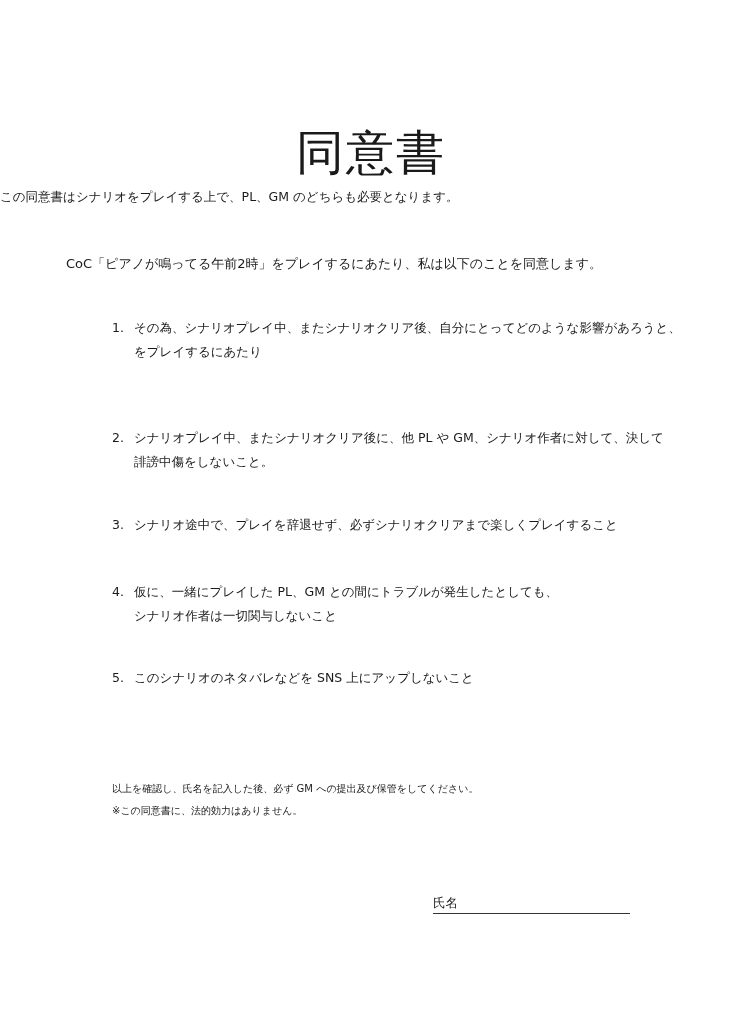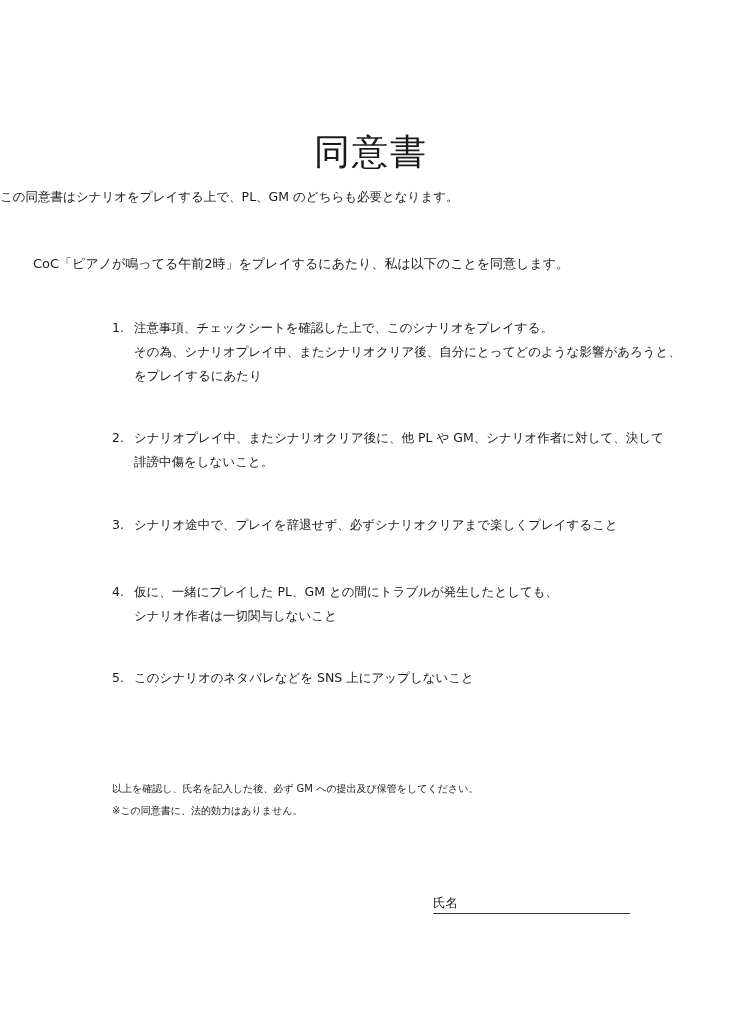--- a/index.html
+++ b/index.html
@@ -21,41 +21,41 @@
       width: 742px; height: 1024px;
       background: #ffffff;
     }
     .title {
       position: absolute;
       top: 130px;
       left: 0;
       width: 742px;
       text-align: center;
       font-family: "DejaVu Serif", "Liberation Serif", serif;
-      font-size: 36px;
+      font-size: 48px;
       font-weight: normal;
       letter-spacing: 2px;
       line-height: 44px;
       margin: 0;
     }
     .subtitle {
       position: absolute;
       top: 188px;
       left: 0;
       width: 742px;
       text-align: left;
       font-size: 12.5px;
       line-height: 18px;
     }
     .intro {
       position: absolute;
       top: 255px;
       left: 0;
       width: 602px;
-      text-align: center;
+      text-align: right;
       font-size: 13px;
       line-height: 18px;
     }
     .item {
       position: absolute;
       left: 112px;
       width: 560px;
       font-size: 12.5px;
       line-height: 24px;
     }
@@ -99,21 +99,20 @@
 
   <h1 class="title">同意書</h1>
 
   <div class="subtitle">この同意書はシナリオをプレイする上で、PL、GM のどちらも必要となります。</div>
 
   <div class="intro">CoC「ピアノが鳴ってる午前2時」をプレイするにあたり、私は以下のことを同意します。</div>
 
   <div class="item" style="top:316px;">
     <span class="num">1.</span>
     <div class="lines">
-      <span class="line">注意事項、チェックシートを確認した上で、このシナリオをプレイする。</span>
       <span class="line">その為、シナリオプレイ中、またシナリオクリア後、自分にとってどのような影響があろうと、</span>
       <span class="line">をプレイするにあたり</span>
     </div>
   </div>
 
   <div class="item" style="top:426px;">
     <span class="num">2.</span>
     <div class="lines">
       <span class="line">シナリオプレイ中、またシナリオクリア後に、他 PL や GM、シナリオ作者に対して、決して</span>
       <span class="line">誹謗中傷をしないこと。</span>

